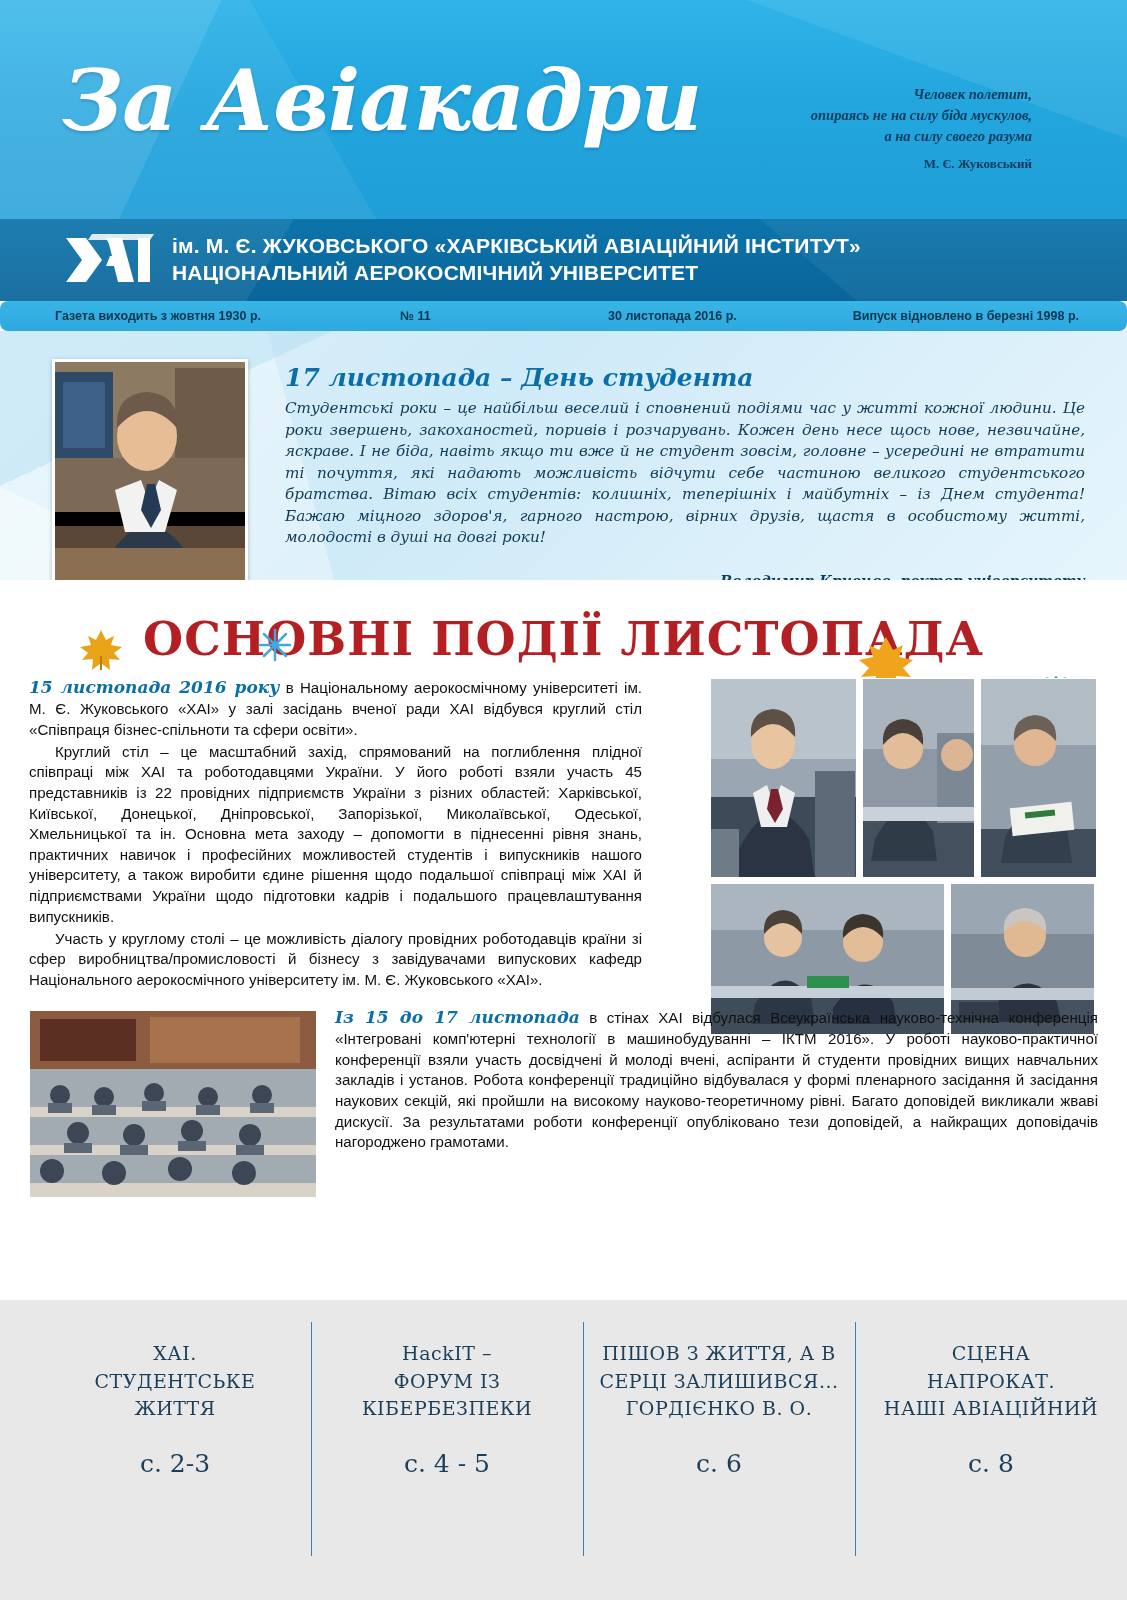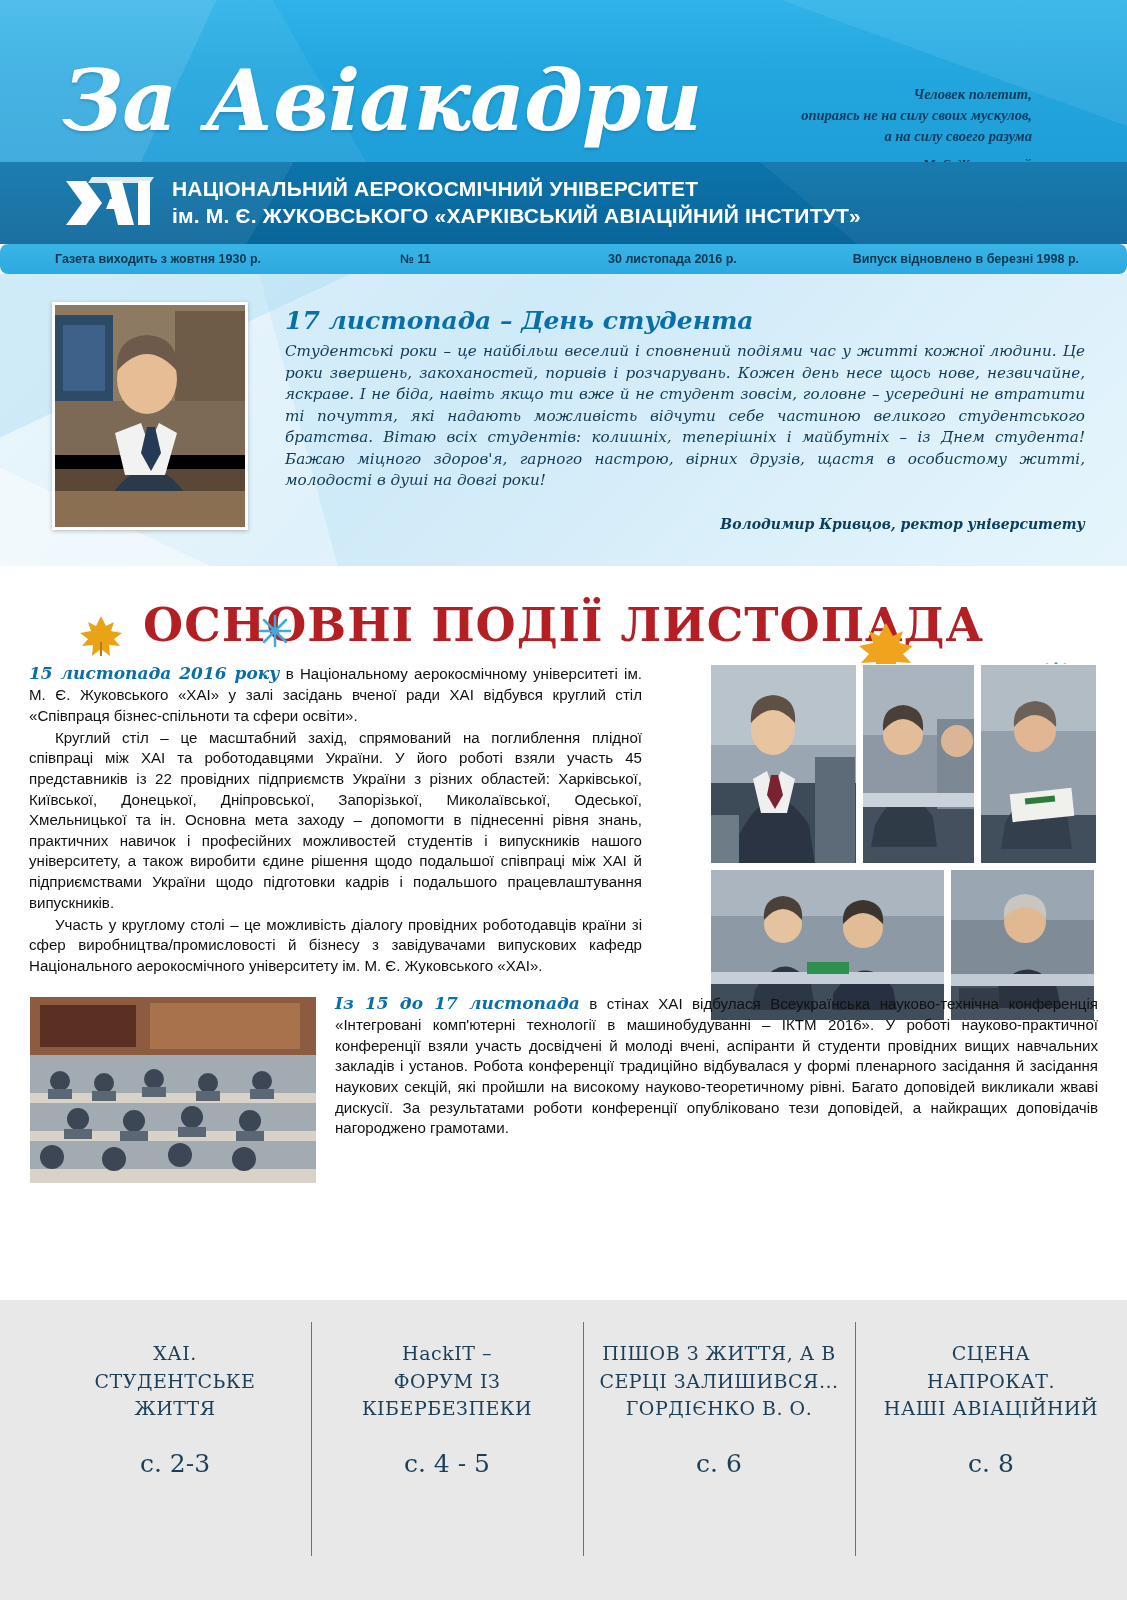--- a/index.html
+++ b/index.html
@@ -13,21 +13,21 @@
     height: 1600px;
     font-family: "Liberation Sans", sans-serif;
     color: #1a1a1a;
     overflow: hidden;
     position: relative;
   }
 
   
   .masthead {
     position: relative;
-    height: 162px;
+    height: 219px;
     background: linear-gradient(180deg, #2fb3e8 0%, #23a6de 45%, #1f9ed8 100%);
     overflow: hidden;
   }
   .masthead:before {
     content: "";
     position: absolute;
     inset: 0;
     background:
       linear-gradient(115deg, rgba(255,255,255,0.10) 0 18%, rgba(255,255,255,0) 18% 40%),
       linear-gradient(200deg, rgba(255,255,255,0.08) 0 22%, rgba(255,255,255,0) 22% 55%),
@@ -116,21 +116,21 @@
     border-radius: 8px;
   }
   .info-strip .i1 { position: absolute; left: 55px; }
   .info-strip .i2 { position: absolute; left: 400px; }
   .info-strip .i3 { position: absolute; left: 608px; }
   .info-strip .i4 { position: absolute; right: 48px; }
 
   
   .greeting {
     position: relative;
-    height: 292px;
+    height: 249px;
     background: linear-gradient(135deg, #dff2fb 0%, #cfeaf8 40%, #e6f5fc 100%);
     overflow: hidden;
     padding-left: 47px;
   }
   .greeting:before {
     content: "";
     position: absolute;
     inset: 0;
     background:
       linear-gradient(25deg, rgba(255,255,255,0.45) 0 12%, rgba(255,255,255,0) 12% 30%),
@@ -292,38 +292,38 @@
     color: #1b3f59;
   }
 </style>
 </head>
 <body>
 
 <header class="masthead">
   <div class="masthead-title">За Авіакадри</div>
   <div class="epigraph">
     <div>Человек полетит,</div>
-    <div>опираясь не на силу своих мускулов,</div>
+    <div>опираясь не на силу біда мускулов,</div>
     <div>а на силу своего разума</div>
     <div class="epigraph-author">М. Є. Жуковський</div>
   </div>
 </header>
 
 <div class="uni-band">
   <div class="logo-xai">
     <svg width="92" height="52" viewBox="0 0 92 52" aria-hidden="true">
       <path d="M4 4 L24 4 L40 26 L24 48 L4 48 L20 26 Z" fill="#ffffff"></path>
       <path d="M44 4 L60 4 L72 48 L56 48 L52 32 L44 32 L48 22 L50 22 L47 10 Z" fill="#ffffff"></path>
       <rect x="76" y="4" width="12" height="44" fill="#ffffff"></rect>
       <path d="M30 0 L92 0 L88 6 L26 6 Z" fill="#ffffff" opacity="0.85"></path>
     </svg>
   </div>
   <div class="uni-text">
+    <div>ім. М. Є. ЖУКОВСЬКОГО  «ХАРКІВСЬКИЙ АВІАЦІЙНИЙ ІНСТИТУТ»</div>
     <div>НАЦІОНАЛЬНИЙ АЕРОКОСМІЧНИЙ УНІВЕРСИТЕТ</div>
-    <div>ім. М. Є. ЖУКОВСЬКОГО  «ХАРКІВСЬКИЙ АВІАЦІЙНИЙ ІНСТИТУТ»</div>
   </div>
 </div>
 
 <div class="info-strip">
   <span class="i1">Газета виходить з жовтня 1930 р.</span>
   <span class="i2">№ 11</span>
   <span class="i3">30 листопада 2016 р.</span>
   <span class="i4">Випуск відновлено в березні 1998 р.</span>
 </div>
 

